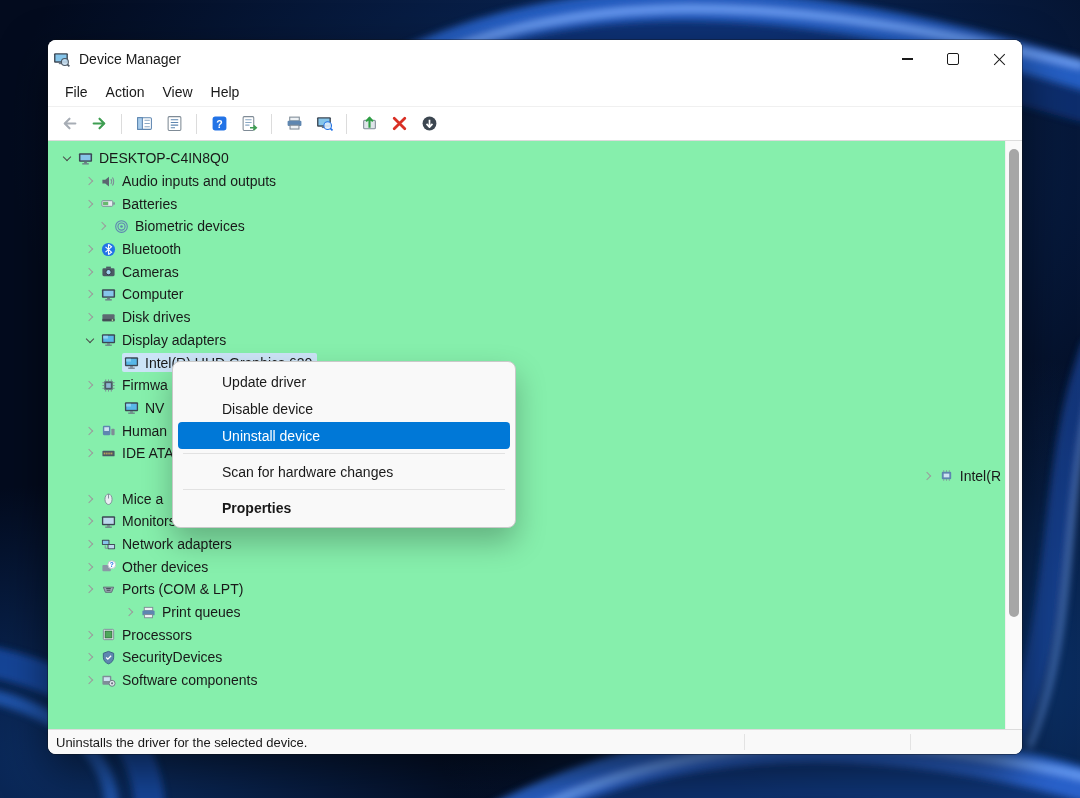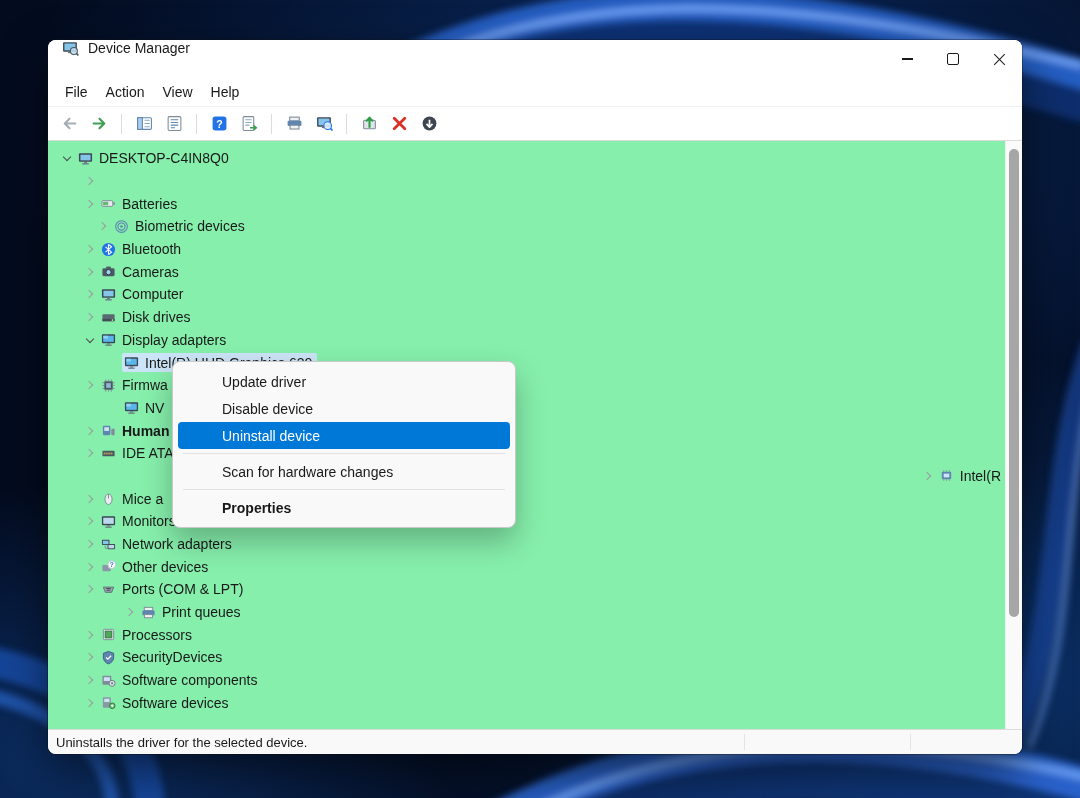--- a/index.html
+++ b/index.html
@@ -15,21 +15,21 @@
   }
   .wall{position:absolute;inset:0;}
 
   
   .win{
     position:absolute;left:48px;top:40px;width:974px;height:714px;
     background:#fff;border-radius:8px;display:flex;flex-direction:column;
     box-shadow:0 18px 46px rgba(0,0,0,.55), 0 0 0 1px rgba(20,20,20,.35);
     overflow:hidden;
   }
-  .titlebar{height:38px;display:flex;padding-left:14px;background:#fff;flex:none;}
+  .titlebar{height:38px;display:flex;align-items:center;padding-left:5px;background:#fff;flex:none;}
   .appicon{width:17px;height:17px;display:flex;flex:none;}
   .title{font-size:14px;color:#191919;margin-left:9px;}
   .wbtns{margin-left:auto;display:flex;height:100%;}
   .wbtn{width:46px;height:100%;display:flex;align-items:center;justify-content:center;}
   .glyph-min{width:11px;height:1.2px;background:#1a1a1a;display:block;}
   .glyph-max{width:10px;height:10px;border:1.1px solid #1a1a1a;border-radius:2px;display:block;}
   .glyph-close{position:relative;width:13px;height:13px;display:block;}
   .glyph-close::before,.glyph-close::after{content:"";position:absolute;left:-1px;top:6px;width:15px;height:1.1px;background:#1a1a1a;}
   .glyph-close::before{transform:rotate(45deg);} .glyph-close::after{transform:rotate(-45deg);}
 
@@ -219,20 +219,30 @@
                   <rect x="2.6" y="4" width="10.8" height="6" fill="#86c5ea"></rect>
                   <rect x="6.5" y="11.5" width="3" height="1.6" fill="#6b7684"></rect>
                   <rect x="4.5" y="13" width="7" height="1.4" fill="#6b7684"></rect>
                 </svg>
               </span>
               <span class="tlabel">DESKTOP-C4IN8Q0</span>
             </span>
           </div>
           <div class="trow" style="padding-left: 33px;">
             <span class="chev right"></span>
+            <span class="tcontent">
+              <span class="dicon">
+                <svg viewBox="0 0 16 16">
+                  <polygon points="1.5,6 4.5,6 8.5,2.8 8.5,13.2 4.5,10 1.5,10" fill="#5b6670"></polygon>
+                  <path d="M10.5 5.5 Q12.3 8 10.5 10.5" stroke="#7f8b96" stroke-width="1.2" fill="none"></path>
+                  <path d="M12.2 3.8 Q15 8 12.2 12.2" stroke="#7f8b96" stroke-width="1.2" fill="none"></path>
+                </svg>
+              </span>
+              <span class="tlabel">Audio inputs and outputs</span>
+            </span>
           </div>
           <div class="trow" style="padding-left: 33px;">
             <span class="chev right"></span>
             <span class="tcontent">
               <span class="dicon">
                 <svg viewBox="0 0 16 16">
                   <rect x="1" y="5" width="11.5" height="6" rx="1" fill="#e8edf2" stroke="#7f8b96"></rect>
                   <rect x="13" y="6.6" width="1.8" height="2.8" rx="0.5" fill="#7f8b96"></rect>
                   <rect x="2.2" y="6.2" width="5.5" height="3.6" fill="#67b96e"></rect>
                 </svg>
@@ -356,21 +366,21 @@
                   <rect x="1" y="2.5" width="14" height="9.5" rx="1" fill="#3b4754"></rect>
                   <rect x="2.4" y="4" width="11.2" height="6.5" fill="#58b7e8"></rect>
                   <rect x="2.4" y="4" width="5" height="3" fill="#8ed3f5"></rect>
                   <rect x="6.5" y="12" width="3" height="1.4" fill="#6b7684"></rect>
                   <rect x="4.5" y="13.4" width="7" height="1.3" fill="#6b7684"></rect>
                 </svg>
               </span>
               <span class="tlabel">NV</span>
             </span>
           </div>
-          <div class="trow" style="padding-left: 33px; font-weight: bold;">
+          <div class="trow" style="padding-left: 33px;">
             <span class="chev right"></span>
             <span class="tcontent">
               <span class="dicon">
                 <svg viewBox="0 0 16 16">
                   <rect x="2" y="3" width="8" height="10" rx="1.2" fill="#5e86b0"></rect>
                   <rect x="3.5" y="4.5" width="5" height="4" fill="#cfe3f2"></rect>
                   <rect x="11" y="6" width="3.5" height="7" rx="1" fill="#7f8b96"></rect>
                 </svg>
               </span>
               <span class="tlabel">Human</span>
@@ -509,34 +519,20 @@
             <span class="tcontent">
               <span class="dicon">
                 <svg viewBox="0 0 16 16">
                   <rect x="1.5" y="3" width="9.5" height="9.5" rx="1" fill="#7f8c98"></rect>
                   <rect x="3" y="4.5" width="6.5" height="4" fill="#cfe3f2"></rect>
                   <circle cx="11.8" cy="11" r="3.2" fill="#dfe5ea" stroke="#6a7680"></circle>
                   <circle cx="11.8" cy="11" r="1.2" fill="#6a7680"></circle>
                 </svg>
               </span>
               <span class="tlabel">Software components</span>
-            </span>
-          </div>
-          <div class="trow" style="padding-left: 33px;">
-            <span class="chev right"></span>
-            <span class="tcontent">
-              <span class="dicon">
-                <svg viewBox="0 0 16 16">
-                  <rect x="2" y="2.5" width="8.5" height="11" rx="1" fill="#8a98a5"></rect>
-                  <rect x="3.5" y="4" width="5.5" height="3.5" fill="#cfe3f2"></rect>
-                  <circle cx="12" cy="11.5" r="3" fill="#67b96e" stroke="#2e7a3a"></circle>
-                  <path d="M12 10 v3 M10.5 11.5 h3" stroke="#fff"></path>
-                </svg>
-              </span>
-              <span class="tlabel">Software devices</span>
             </span>
           </div>
         </div>
       <div class="sbar">
         <div class="sthumb"></div>
       </div>
     </div>
 
     <div class="statusbar">
       <span>Uninstalls the driver for the selected device.</span>

